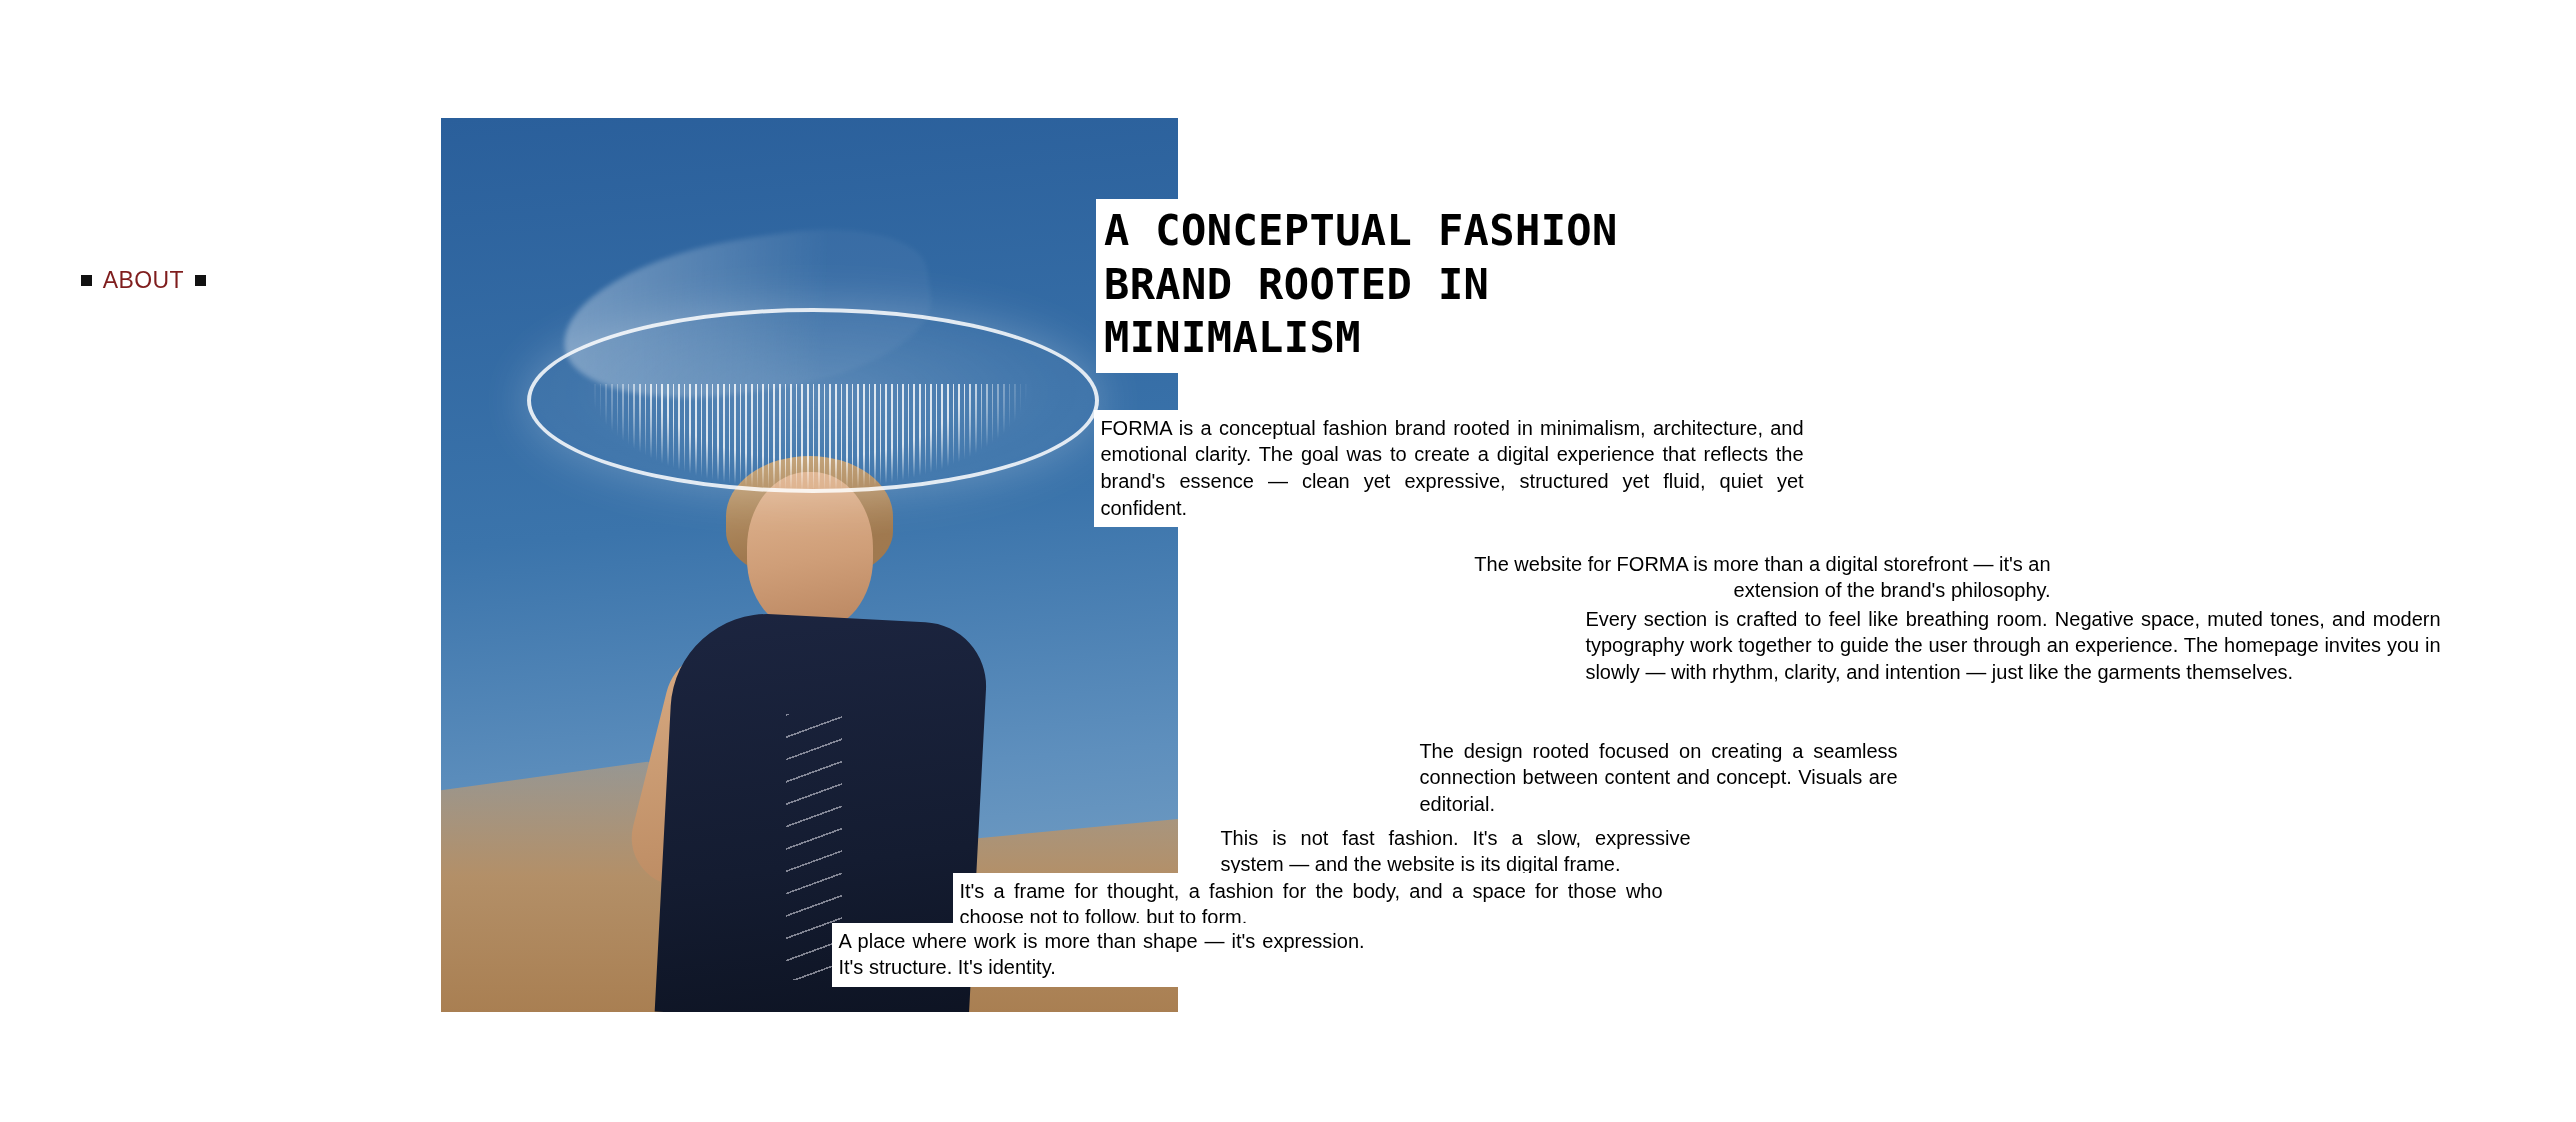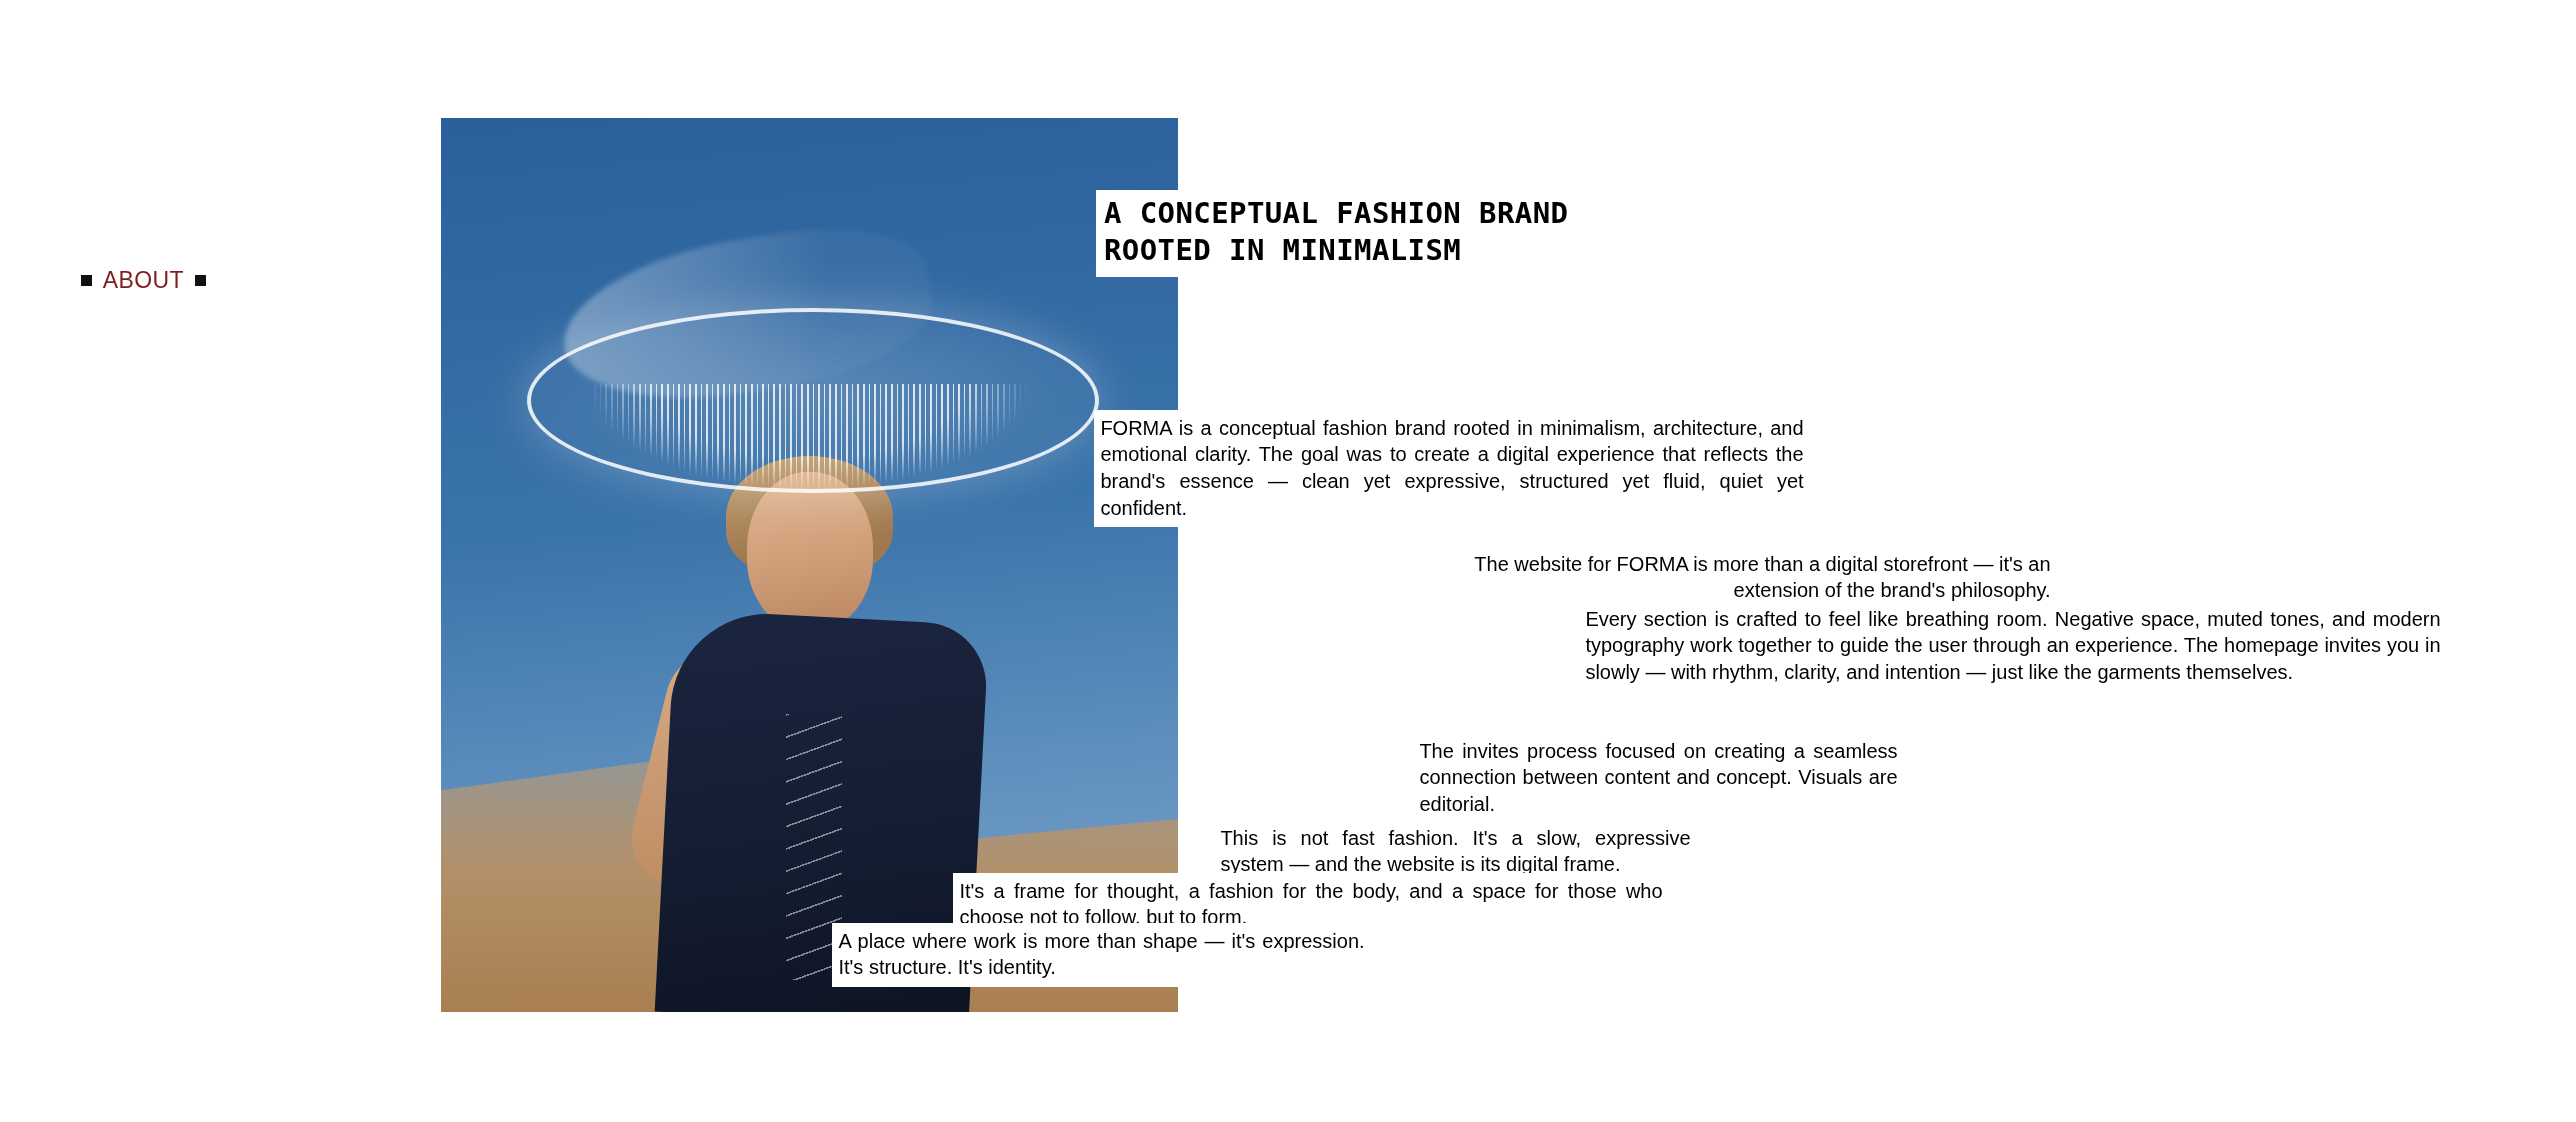--- a/index.html
+++ b/index.html
@@ -154,21 +154,21 @@
     background: #ffffff;
     color: #000;
     box-sizing: border-box;
   }
   .headline {
     left: 1096px;
     top: 171px;
     width: 573px;
     padding: 4.8px 8px 8px 8px;
     font-family: "DejaVu Sans Mono", monospace;
-    font-size: 29px;
+    font-size: 42px;
     line-height: 1.28;
     letter-spacing: 0.4px;
     text-transform: uppercase;
   }
   .p {
     font-size: 20px;
     line-height: 1.33;
     padding: 4.8px 6.4px 5.6px 6.4px;
   }
 
@@ -200,17 +200,17 @@
   <div class="photo-lace"></div>
   <div class="photo-fringe"></div>
   <div class="photo-hat"></div>
 </div>
 
 <h1 class="txt headline">A CONCEPTUAL FASHION BRAND ROOTED IN MINIMALISM</h1>
 
 <p class="txt p p1">FORMA is a conceptual fashion brand rooted in minimalism, architecture, and emotional clarity. The goal was to create a digital experience that reflects the brand's essence — clean yet expressive, structured yet fluid, quiet yet confident.</p>
 <p class="txt p p2">The website for FORMA is more than a digital storefront — it's an extension of the brand's philosophy.</p>
 <p class="txt p p3">Every section is crafted to feel like breathing room. Negative space, muted tones, and modern typography work together to guide the user through an experience. The homepage invites you in slowly — with rhythm, clarity, and intention — just like the garments themselves.</p>
-<p class="txt p p4">The invites process focused on creating a seamless connection between content and concept. Visuals are editorial.</p>
+<p class="txt p p4">The design rooted focused on creating a seamless connection between content and concept. Visuals are editorial.</p>
 <p class="txt p p5">This is not fast fashion. It's a slow, expressive system — and the website is its digital frame.</p>
 <p class="txt p p6">It's a frame for thought, a fashion for the body, and a space for those who choose not to follow, but to form.</p>
 <p class="txt p p7">A place where work is more than shape — it's expression. It's structure. It's identity.</p>
 
 
 </body></html>

